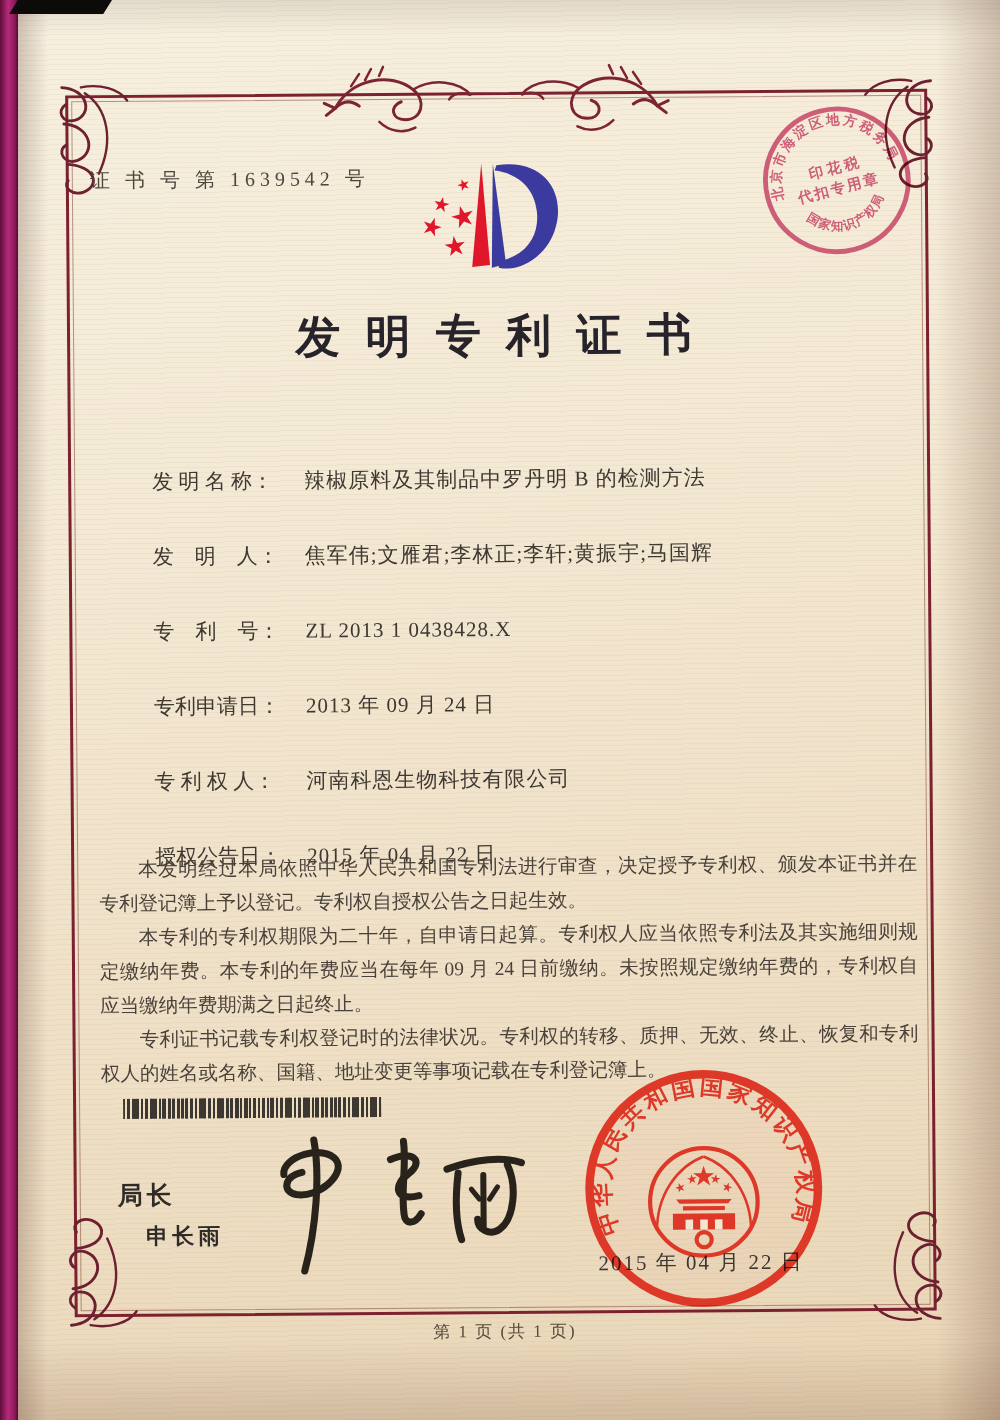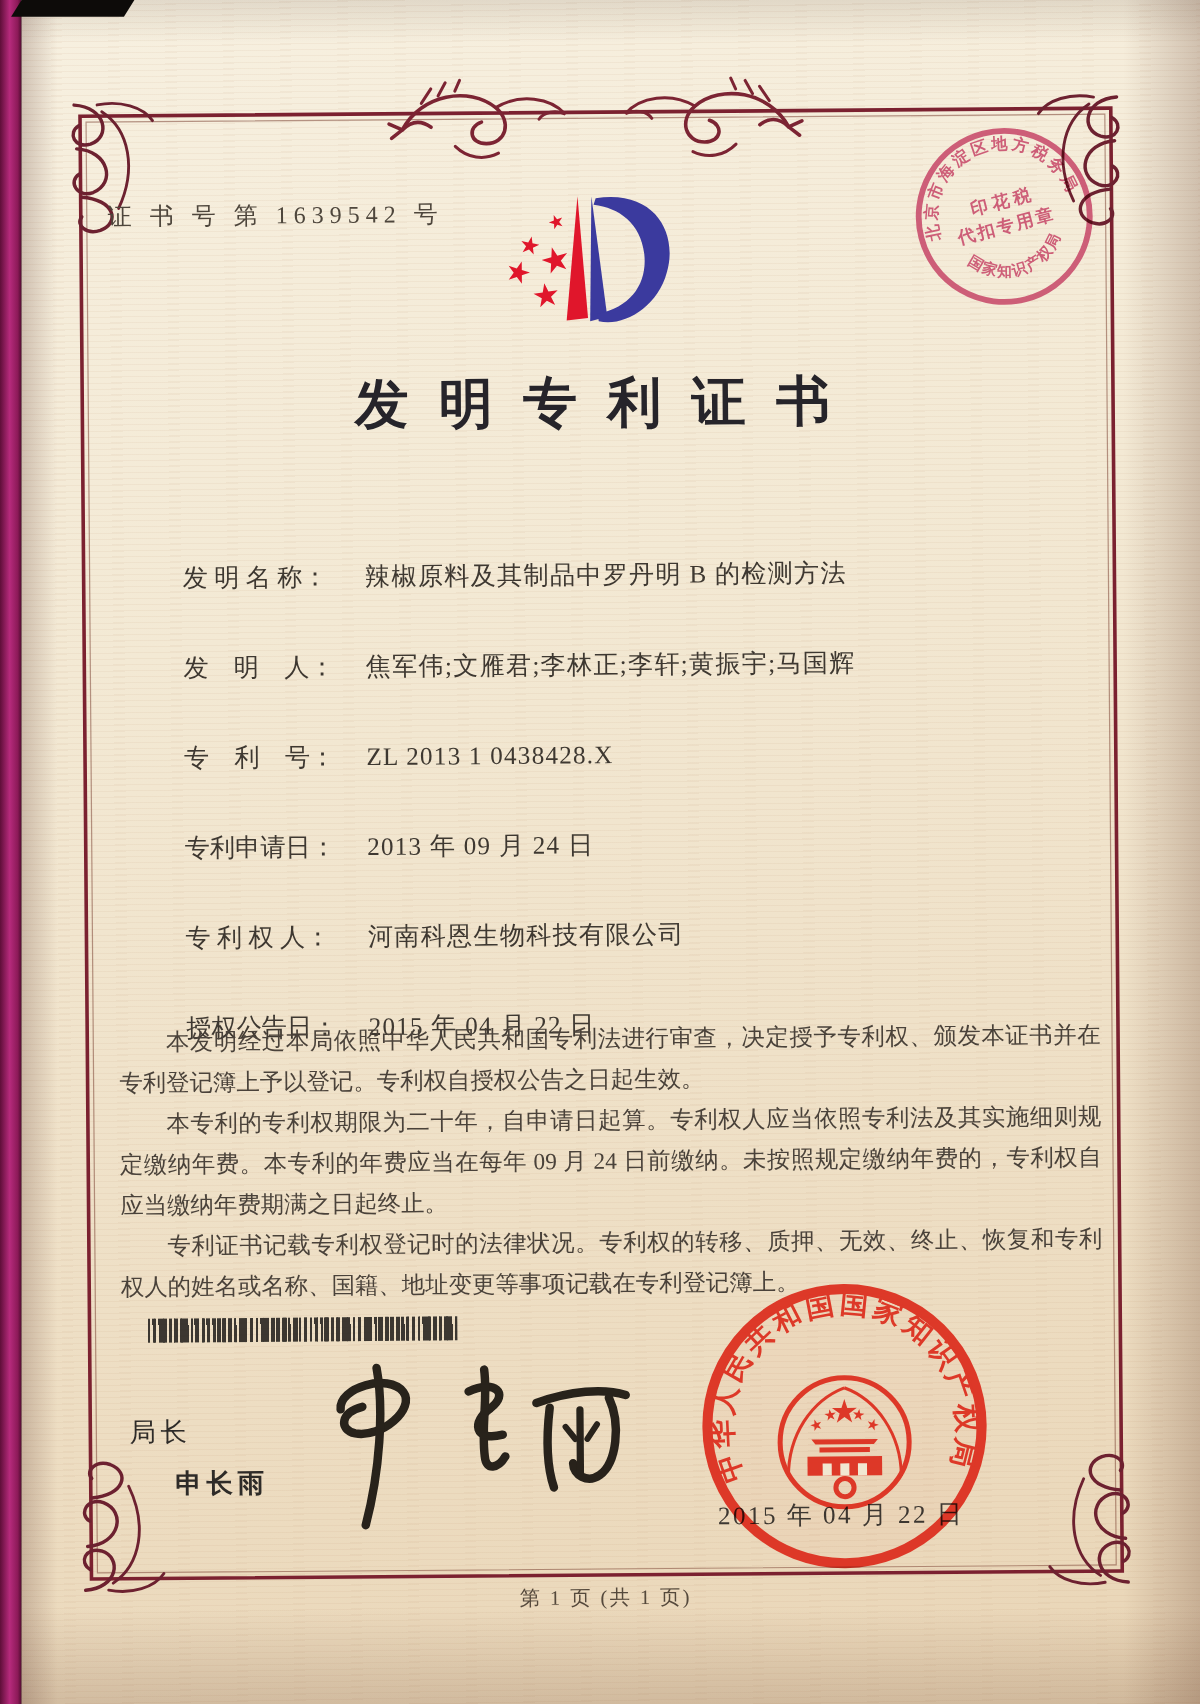--- a/index.html
+++ b/index.html
@@ -54,21 +54,21 @@
 
   .paras{position:absolute;left:98px;top:850px;width:818px;font-size:19.5px;
          line-height:34px;color:#4a423a;text-align:justify;}
   .paras p{margin:0;text-indent:2em;}
 
   .barcode{position:absolute;left:120px;top:1096px;width:258px;height:20px;opacity:.85;
      background-image:
        repeating-linear-gradient(90deg,#1d1b18 0 2px,rgba(0,0,0,0) 2px 4px,#1d1b18 4px 7px,rgba(0,0,0,0) 7px 9px),
        repeating-linear-gradient(90deg,rgba(0,0,0,0) 0 5px,#1d1b18 5px 6px,rgba(0,0,0,0) 6px 11px,#1d1b18 11px 14px,rgba(0,0,0,0) 14px 17px);}
 
-  .officer-title{position:absolute;left:104px;top:1176px;font-size:22px;font-weight:normal;
+  .officer-title{position:absolute;left:114px;top:1176px;font-size:25px;font-weight:bold;
          color:#2e2b28;font-family:"Liberation Sans",sans-serif;letter-spacing:4px;}
   .officer-name{position:absolute;left:114px;top:1219px;font-size:22px;font-weight:bold;
          color:#2e2b28;font-family:"Liberation Sans",sans-serif;letter-spacing:4px;margin-left:28px;}
 
   .signature{position:absolute;left:250px;top:1128px;width:282px;height:152px;opacity:.92;}
 
   .seal-date{position:absolute;left:594px;top:1250px;font-size:21px;letter-spacing:2px;color:#3d3832;}
   .seal{position:absolute;left:574px;top:1064px;width:252px;height:252px;
         mix-blend-mode:multiply;opacity:.95;}
   .seal text{font-family:"Liberation Serif",serif;}

